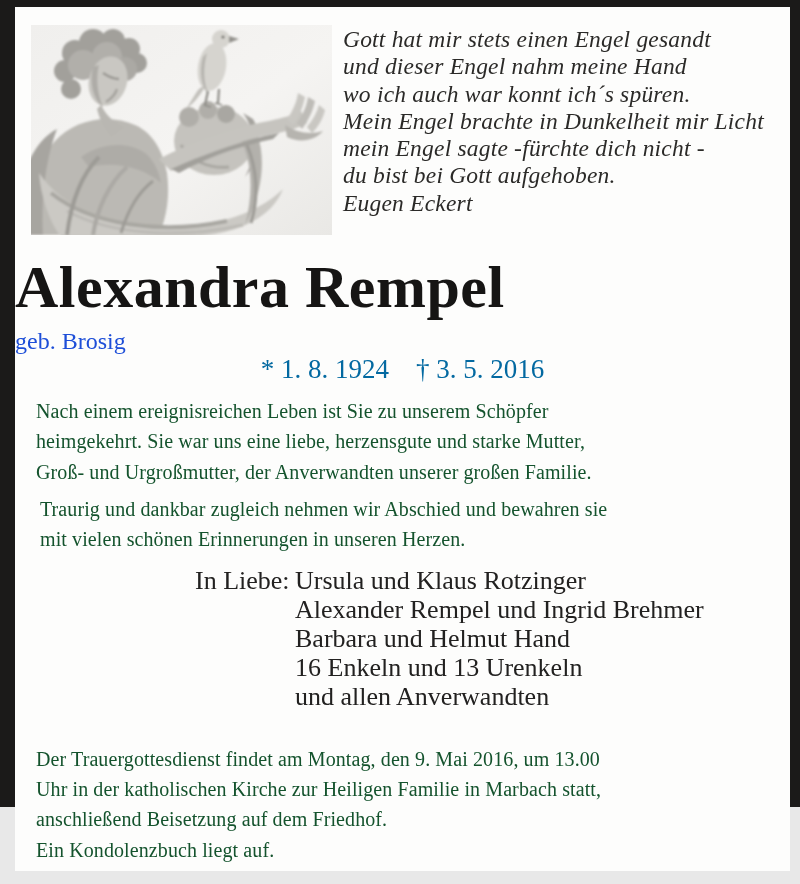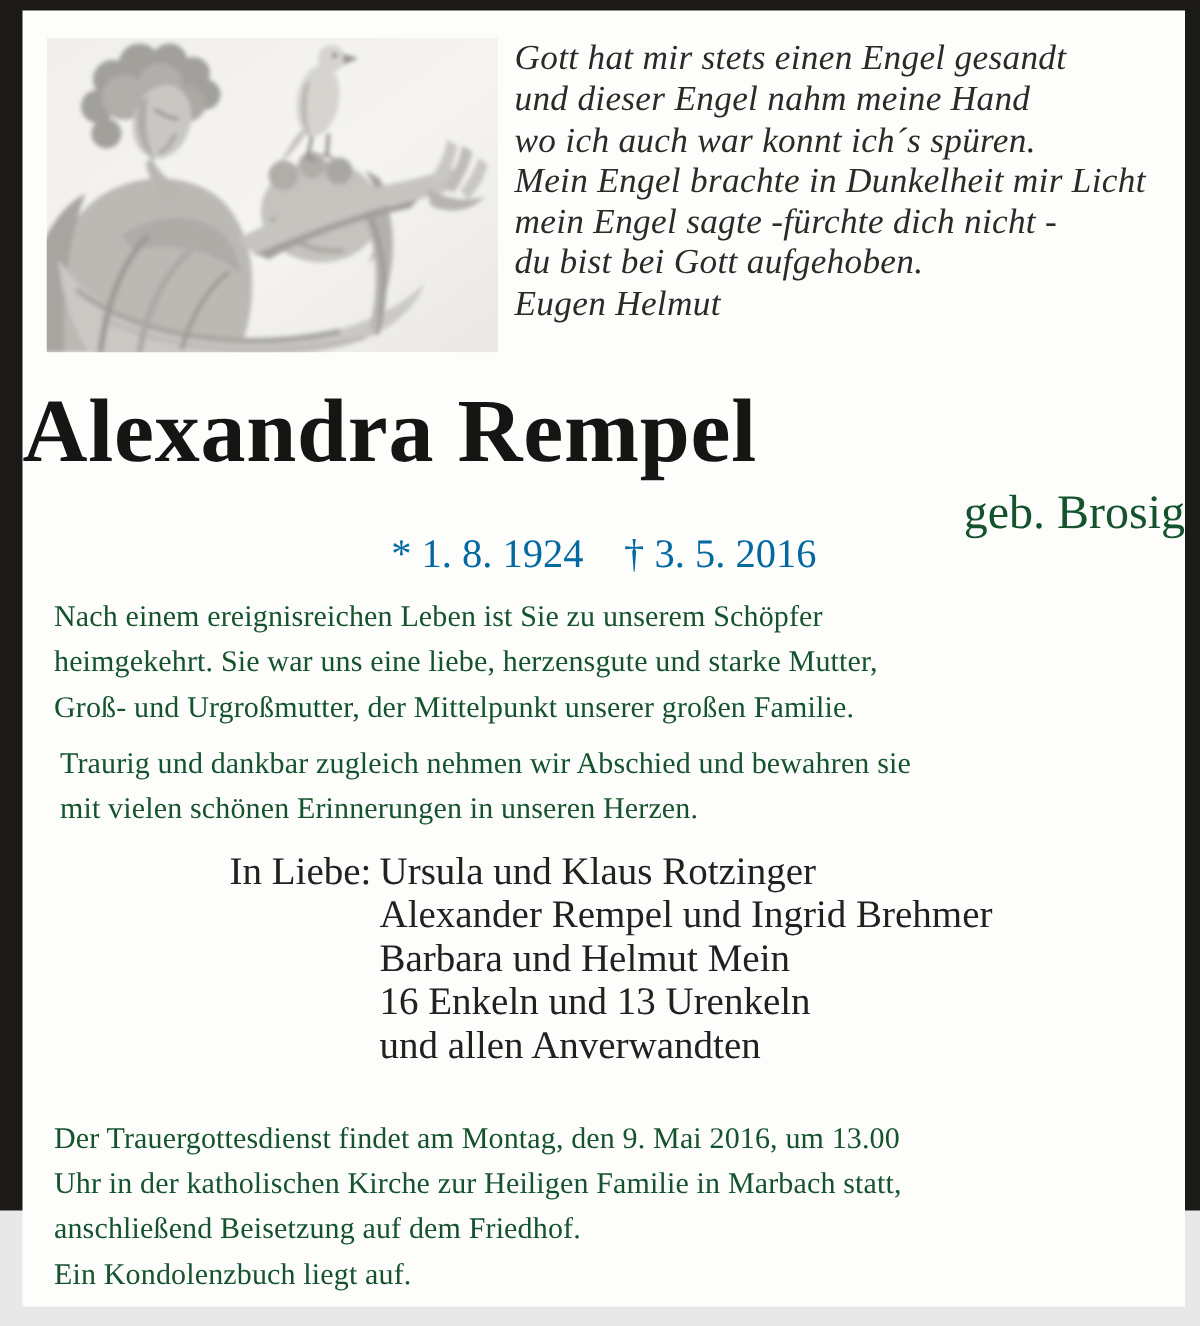--- a/index.html
+++ b/index.html
@@ -41,42 +41,42 @@
   
   .name {
     position:absolute; left:0; right:0; top:248px;
     font-size:60px; line-height:64px;
     font-weight:bold;
     color:#161514;
     letter-spacing:0.5px;
   }
   .maiden {
     position:absolute; left:0; right:0; top:321px;
-    text-align:right;
-    font-size:32px; line-height:27px;
-    color:#14532d;
+    text-align:left;
+    font-size:24px; line-height:27px;
+    color:#1d4ed8;
   }
   .dates {
     position:absolute; left:0; right:0; top:348px;
     text-align:center;
     font-size:27px; line-height:29px;
     color:#0369a1;
     white-space:pre;
   }
 
   .bodytext { color:#14532d; font-size:20px; line-height:30.3px; letter-spacing:0.1px; }
   .para1 { position:absolute; left:21px; top:389px; width:745px; }
   .para2 { position:absolute; left:25px; top:487px; width:745px; }
 
   .mourners {
     position:absolute; left:138px; top:559px;
     display:flex; align-items:flex-start;
     color:#222120; font-size:26px; line-height:29px;
   }
-  .mourners-label { width:100px; flex:0 0 auto; }
+  .mourners-label { width:100px; flex:0 0 auto;margin-left:42px; }
   .mourners-names { flex:0 0 auto; }
 
   .service { position:absolute; left:21px; top:737px; width:750px; line-height:30.2px; }
 </style>
 </head>
 <body>
 
 <div class="frame">
   <div class="paper">
 
@@ -160,43 +160,43 @@
 
     <div class="poem">
       <div>
           <div class="line">Gott hat mir stets einen Engel gesandt</div>
           <div class="line">und dieser Engel nahm meine Hand</div>
           <div class="line">wo ich auch war konnt ich´s spüren.</div>
           <div class="line">Mein Engel brachte in Dunkelheit mir Licht</div>
           <div class="line">mein Engel sagte -fürchte dich nicht -</div>
           <div class="line">du bist bei Gott aufgehoben.</div>
         </div>
-      <div class="line">Eugen Helmut</div>
+      <div class="line">Eugen Eckert</div>
     </div>
 
     <div class="name">Alexandra Rempel</div>
     <div class="maiden">geb. Brosig</div>
     <div class="dates">* 1. 8. 1924    † 3. 5. 2016</div>
 
     <div class="bodytext para1">
         <div class="line">Nach einem ereignisreichen Leben ist Sie zu unserem Schöpfer</div>
         <div class="line">heimgekehrt. Sie war uns eine liebe, herzensgute und starke Mutter,</div>
-        <div class="line">Groß- und Urgroßmutter, der Mittelpunkt unserer großen Familie.</div>
+        <div class="line">Groß- und Urgroßmutter, der Anverwandten unserer großen Familie.</div>
       </div>
     <div class="bodytext para2">
         <div class="line">Traurig und dankbar zugleich nehmen wir Abschied und bewahren sie</div>
         <div class="line">mit vielen schönen Erinnerungen in unseren Herzen.</div>
       </div>
 
     <div class="mourners">
       <div class="mourners-label">In Liebe:</div>
       <div class="mourners-names">
           <div class="line">Ursula und Klaus Rotzinger</div>
           <div class="line">Alexander Rempel und Ingrid Brehmer</div>
-          <div class="line">Barbara und Helmut Mein</div>
+          <div class="line">Barbara und Helmut Hand</div>
           <div class="line">16 Enkeln und 13 Urenkeln</div>
           <div class="line">und allen Anverwandten</div>
         </div>
     </div>
 
     <div class="bodytext service">
         <div class="line">Der Trauergottesdienst findet am Montag, den 9. Mai 2016, um 13.00</div>
         <div class="line">Uhr in der katholischen Kirche zur Heiligen Familie in Marbach statt,</div>
         <div class="line">anschließend Beisetzung auf dem Friedhof.</div>
         <div class="line">Ein Kondolenzbuch liegt auf.</div>

